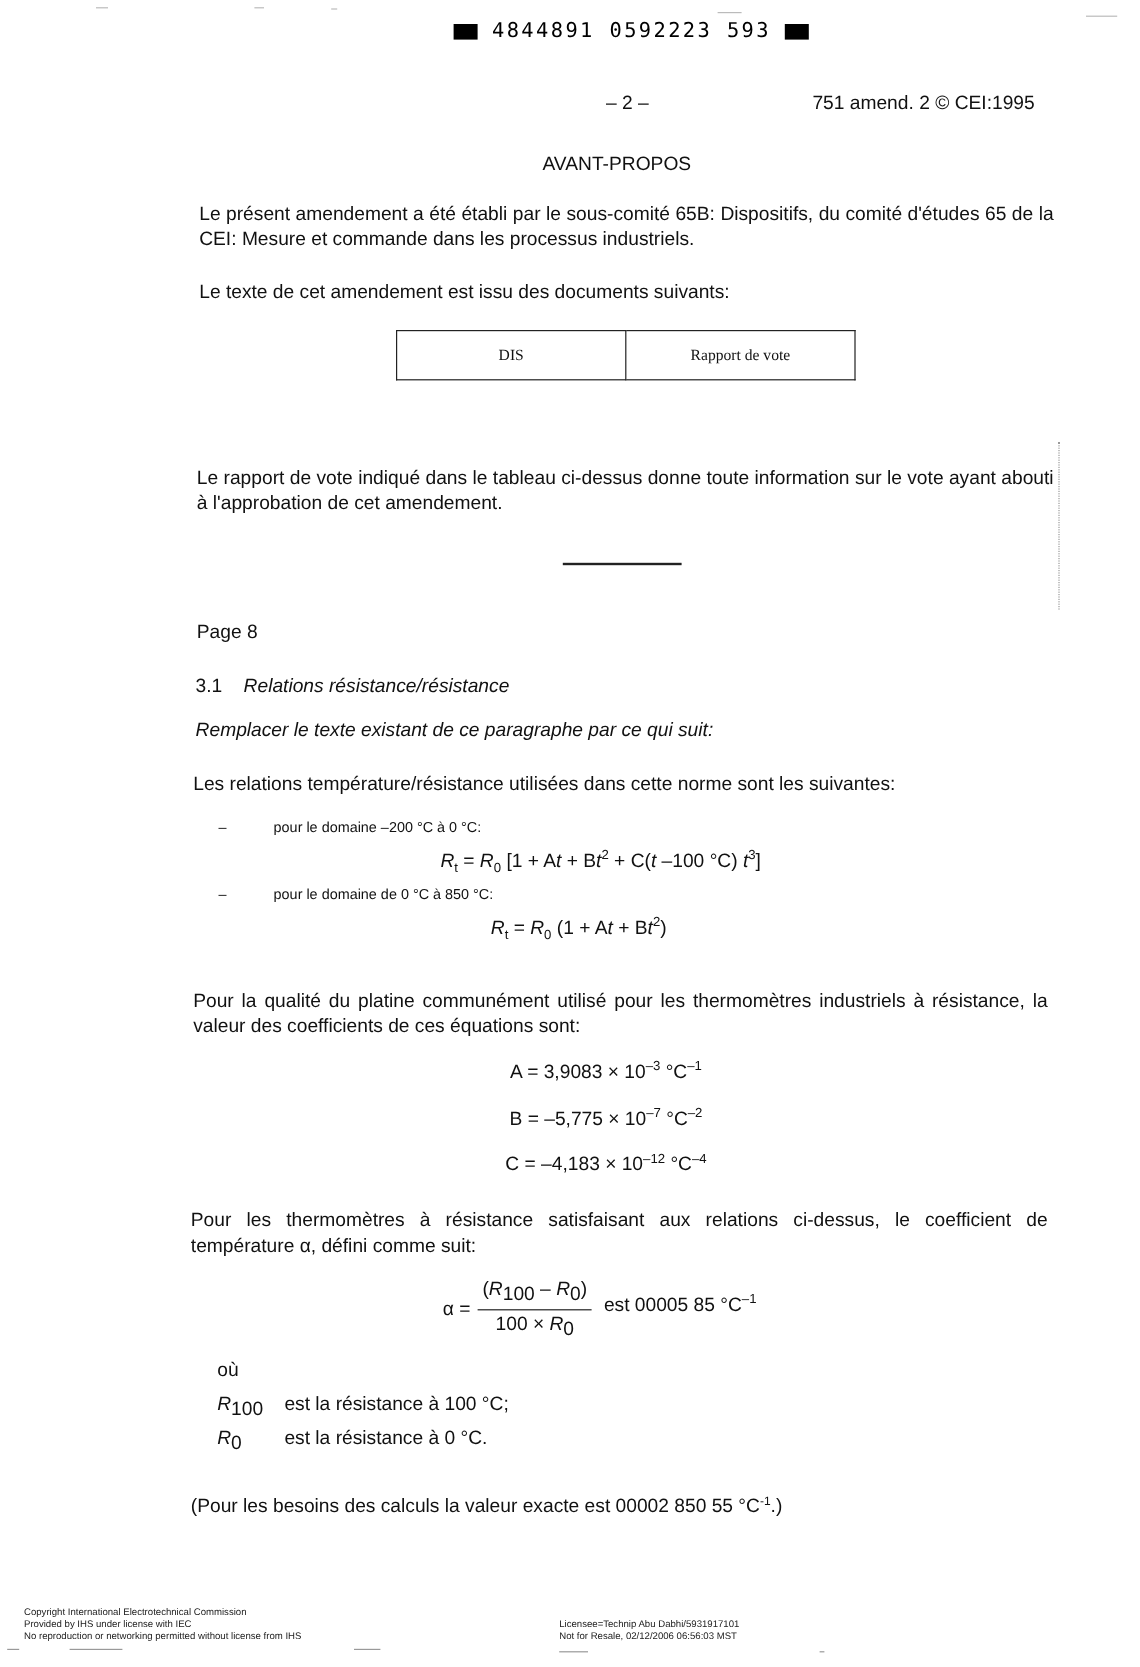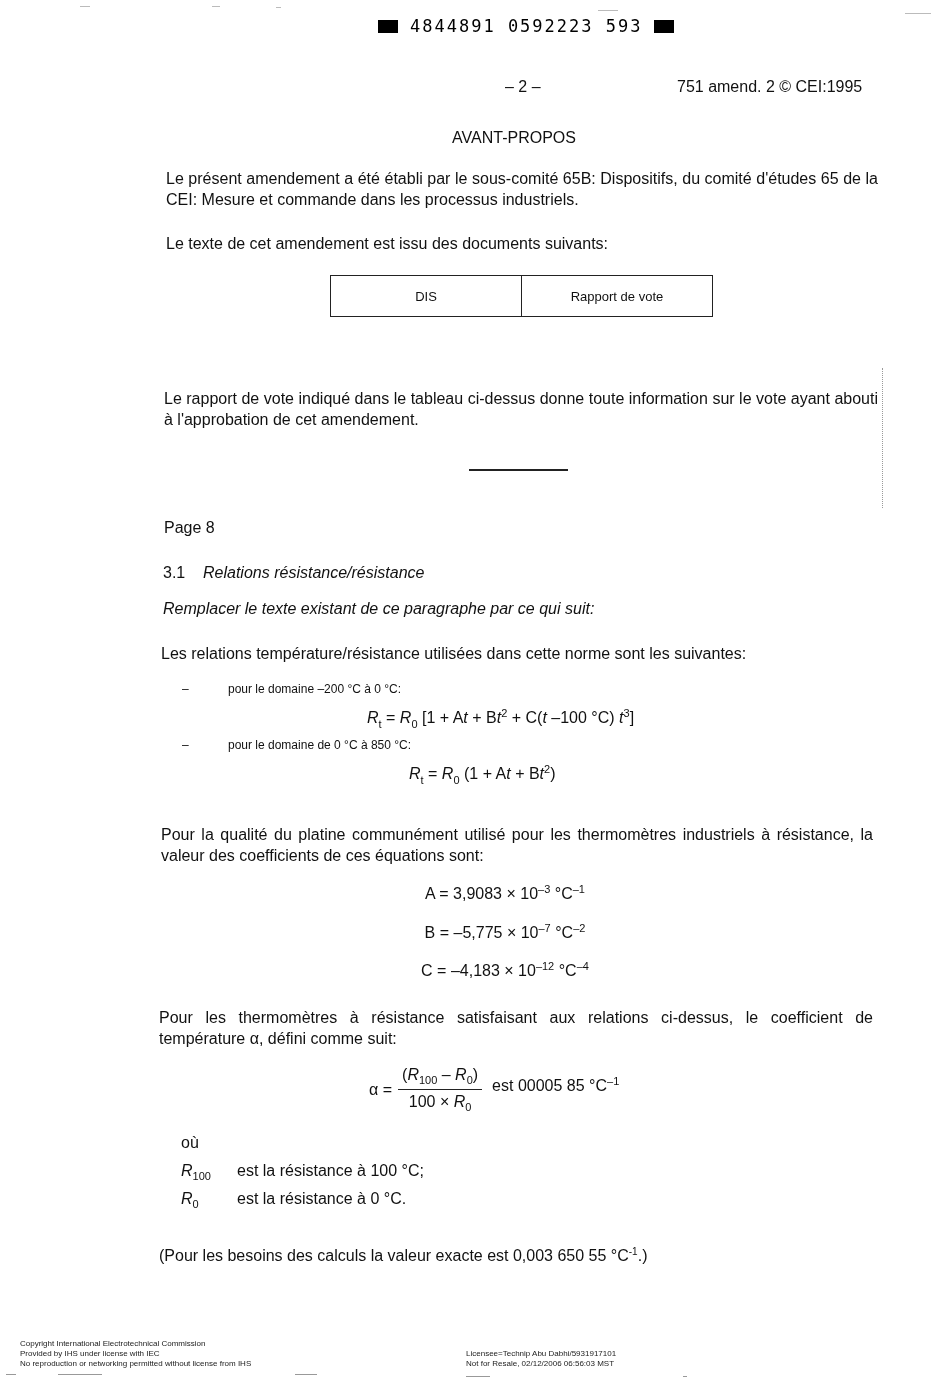--- a/index.html
+++ b/index.html
@@ -9,21 +9,21 @@
   .barcode { top: 16px; left: 378px; font-family: "DejaVu Sans Mono", "Liberation Mono", monospace;
              font-size: 17px; letter-spacing: 2px; display: flex; align-items: center; gap: 12px; color: #000; }
   .barcode .blk { display: inline-block; width: 20px; height: 13px; background: #000; }
   .pagenum { top: 78px; left: 505px; font-size: 16px; }
   .stdref { top: 78px; left: 677px; font-size: 16px; }
   .heading { top: 129px; left: 0; width: 100%; text-align: center; font-size: 16px; padding-left: 78px; box-sizing: border-box; }
   .para { font-size: 16px; line-height: 21px; text-align: justify; }
   .p1 { top: 168px; left: 166px; width: 712px; }
   .p2 { top: 233px; left: 166px; width: 712px; }
   table.docs { position: absolute; top: 275px; left: 330px; width: 383px; border-collapse: collapse; font-size: 13px; }
-  table.docs td { border: 1.5px solid #222; text-align: center; height: 38px; width: 50%; }
+  table.docs td { border: 1.5px solid #222; text-align: center; height: 38px; width: 50%; font-family: Liberation Serif, serif; }
   .p3 { top: 388px; left: 164px; width: 714px; }
   .rule { top: 469px; left: 469px; width: 99px; height: 1.5px; background: #222; }
   .page8 { top: 519px; left: 164px; font-size: 16px; }
   .sec { top: 564px; left: 163px; font-size: 16px; }
   .sec .num { display: inline-block; width: 40px; }
   .sec .title { font-style: italic; }
   .instr { top: 600px; left: 163px; font-size: 16px; font-style: italic; }
   .p4 { top: 645px; left: 161px; font-size: 16px; }
   .bullet { font-size: 12px; }
   .bullet .dash { display: inline-block; width: 46px; }
@@ -39,21 +39,21 @@
   .coef sup { font-size: 11px; }
   .cA { top: 883px; }
   .cB { top: 922px; }
   .cC { top: 960px; }
   .p6 { top: 1007px; left: 159px; width: 714px; }
   .alpha { top: 1066px; left: 369px; font-size: 16px; display: flex; align-items: center; }
   .frac { display: inline-flex; flex-direction: column; align-items: center; margin: 0 10px 0 6px; }
   .frac .num { padding: 0 4px 3px 4px; border-bottom: 1.5px solid #222; }
   .frac .den { padding-top: 3px; }
   .frac i, .where i { font-style: italic; }
-  .frac sub, .where sub { font-size: 11px; }
+  .frac sub, .where sub { font-size: 16px; }
   .alpha .res { margin-top: -10px; }
   .alpha sup { font-size: 11px; }
   .ou { top: 1134px; left: 181px; font-size: 16px; }
   .where { left: 181px; font-size: 16px; display: flex; }
   .where .sym { width: 56px; }
   .w1 { top: 1162px; }
   .w2 { top: 1190px; }
   .note { top: 1246px; left: 159px; font-size: 16px; }
   .note sup { font-size: 10px; }
   .footer { font-size: 8px; line-height: 10px; color: #222; }
@@ -150,21 +150,21 @@
 <div class="abs where w1">
   <span class="sym"><i>R</i><sub>100</sub></span>
   <span>est la résistance à 100 °C;</span>
 </div>
 <div class="abs where w2">
   <span class="sym"><i>R</i><sub>0</sub></span>
   <span>est la résistance à 0 °C.</span>
 </div>
 
 <div class="abs note">
-  <span>(Pour les besoins des calculs la valeur exacte est 0,003 650 55 °C</span><sup>-1</sup><span>.)</span>
+  <span>(Pour les besoins des calculs la valeur exacte est 00002 850 55 °C</span><sup>-1</sup><span>.)</span>
 </div>
 
 <div class="abs footer fl">
   <div>Copyright International Electrotechnical Commission</div>
   <div>Provided by IHS under license with IEC</div>
   <div>No reproduction or networking permitted without license from IHS</div>
 </div>
 <div class="abs footer fr">
   <div>Licensee=Technip Abu Dabhi/5931917101</div>
   <div>Not for Resale, 02/12/2006 06:56:03 MST</div>

